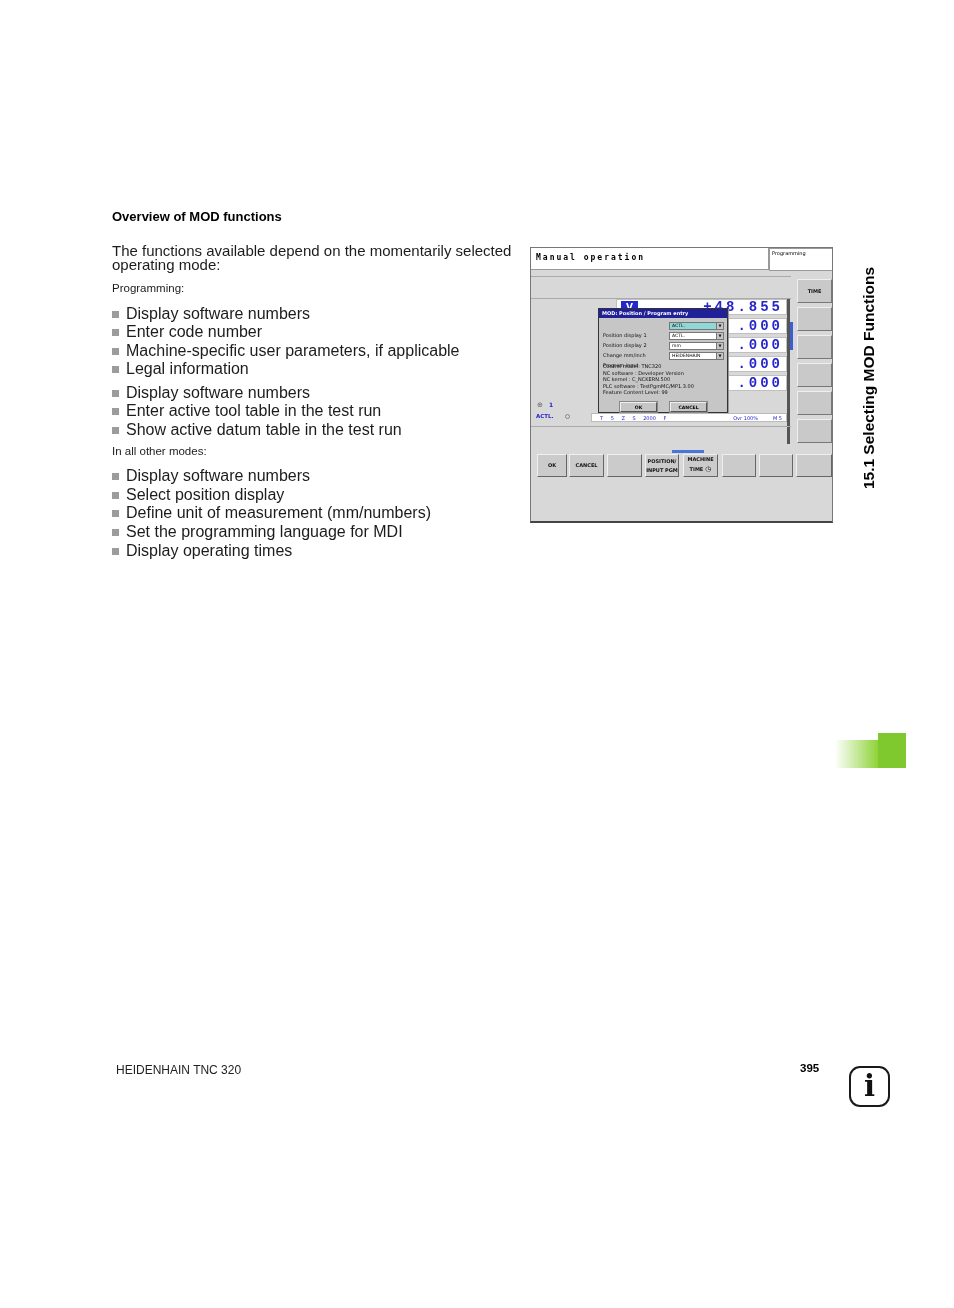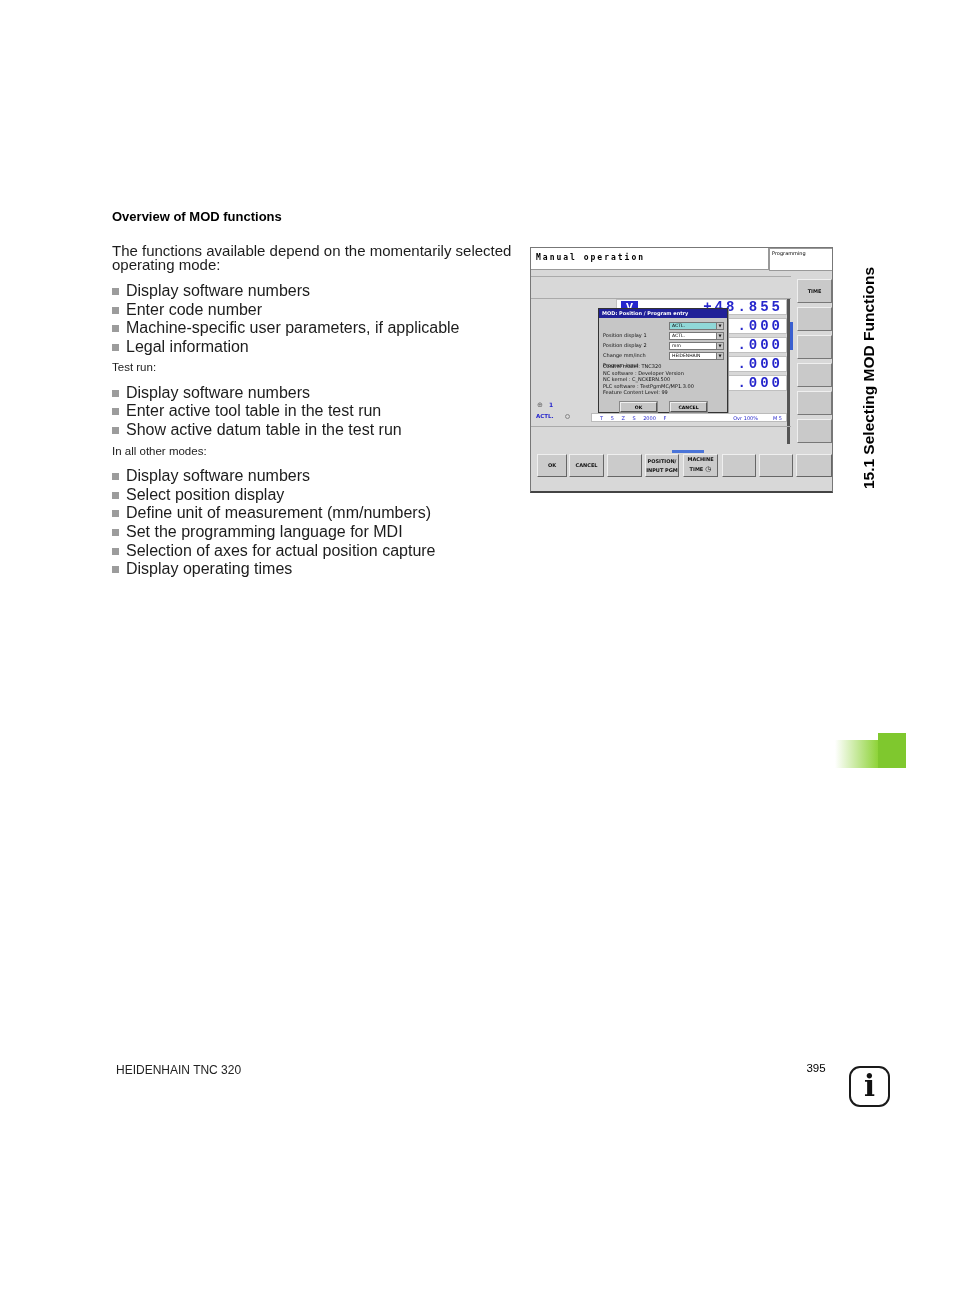--- a/index.html
+++ b/index.html
@@ -20,28 +20,28 @@
     white-space:nowrap;font-size:15.5px;font-weight:bold;color:#000;}
 
   
   .green-tab{position:absolute;left:835px;top:733px;width:71px;height:35px;}
   .green-grad{position:absolute;left:0;top:7px;width:43px;height:28px;
     background:linear-gradient(90deg,#ffffff 0%,#8ed339 100%);}
   .green-solid{position:absolute;left:43px;top:0;width:28px;height:35px;background:#7fc82e;}
 
   
   .footer-left{position:absolute;left:116px;top:1063px;font-size:12px;color:#222;}
-  .footer-page{position:absolute;left:800px;top:1062px;width:32px;text-align:center;
-    font-size:11.5px;font-weight:normal;color:#000;}
+  .footer-page{position:absolute;left:800px;top:1062px;width:32px;text-align:left;
+    font-size:11.5px;font-weight:bold;color:#000;}
   .info-box{position:absolute;left:849px;top:1066px;width:41px;height:41px;box-sizing:border-box;
     border:2.5px solid #1a1a1a;border-radius:11px;display:flex;align-items:center;justify-content:center;}
   .info-box span{font-family:"DejaVu Serif",serif;font-weight:bold;font-size:29px;line-height:29px;color:#111;}
 
   
-  .tnc{position:absolute;left:530px;top:247px;width:303px;height:246px;box-sizing:border-box;
+  .tnc{position:absolute;left:530px;top:247px;width:303px;height:276px;box-sizing:border-box;
     background:#d8d8d8;border:1px solid #777;border-bottom:2px solid #444;
     font-family:"DejaVu Sans",sans-serif;overflow:hidden;}
   .tnc *{box-sizing:border-box;}
   .tnc-header{position:absolute;left:0;top:0;width:238px;height:22px;background:#fff;
     border-bottom:1px solid #999;border-right:1px solid #999;}
   .tnc-header span{display:block;padding:5px 0 0 5px;font-family:"DejaVu Sans Mono",monospace;
     font-weight:bold;font-size:8px;letter-spacing:2px;color:#000;}
   .tnc-tab{position:absolute;left:238px;top:0;width:64px;height:23px;background:#fff;
     border:1px solid #999;font-size:5px;color:#000;padding:1px 0 0 2px;}
   .hline{position:absolute;left:0;width:260px;height:1px;background:#aaa;}
@@ -91,41 +91,40 @@
     display:flex;flex-direction:column;align-items:center;justify-content:center;line-height:1.7;}
   .bkey .clock{font-weight:normal;font-size:7px;margin-left:2px;}
 </style>
 </head>
 <body>
 
 <div class="content">
   <h1>Overview of MOD functions</h1>
   <p class="intro">The functions available depend on the momentarily selected operating mode:</p>
 
+  <p class="group-label">Programming:</p>
   <ul class="bullets">
     <li><span class="sq"></span><span>Display software numbers</span></li>
     <li><span class="sq"></span><span>Enter code number</span></li>
     <li><span class="sq"></span><span>Machine-specific user parameters, if applicable</span></li>
     <li><span class="sq"></span><span>Legal information</span></li>
   </ul>
 
-  <p class="group-label">Test run:</p>
   <ul class="bullets">
     <li><span class="sq"></span><span>Display software numbers</span></li>
     <li><span class="sq"></span><span>Enter active tool table in the test run</span></li>
     <li><span class="sq"></span><span>Show active datum table in the test run</span></li>
   </ul>
 
   <p class="group-label">In all other modes:</p>
   <ul class="bullets">
     <li><span class="sq"></span><span>Display software numbers</span></li>
     <li><span class="sq"></span><span>Select position display</span></li>
     <li><span class="sq"></span><span>Define unit of measurement (mm/numbers)</span></li>
     <li><span class="sq"></span><span>Set the programming language for MDI</span></li>
-    <li><span class="sq"></span><span>Selection of axes for actual position capture</span></li>
     <li><span class="sq"></span><span>Display operating times</span></li>
   </ul>
 </div>
 
 <div class="tnc">
   <div class="tnc-header">
     <span>Manual operation</span>
   </div>
   <div class="tnc-tab">Programming</div>
 

